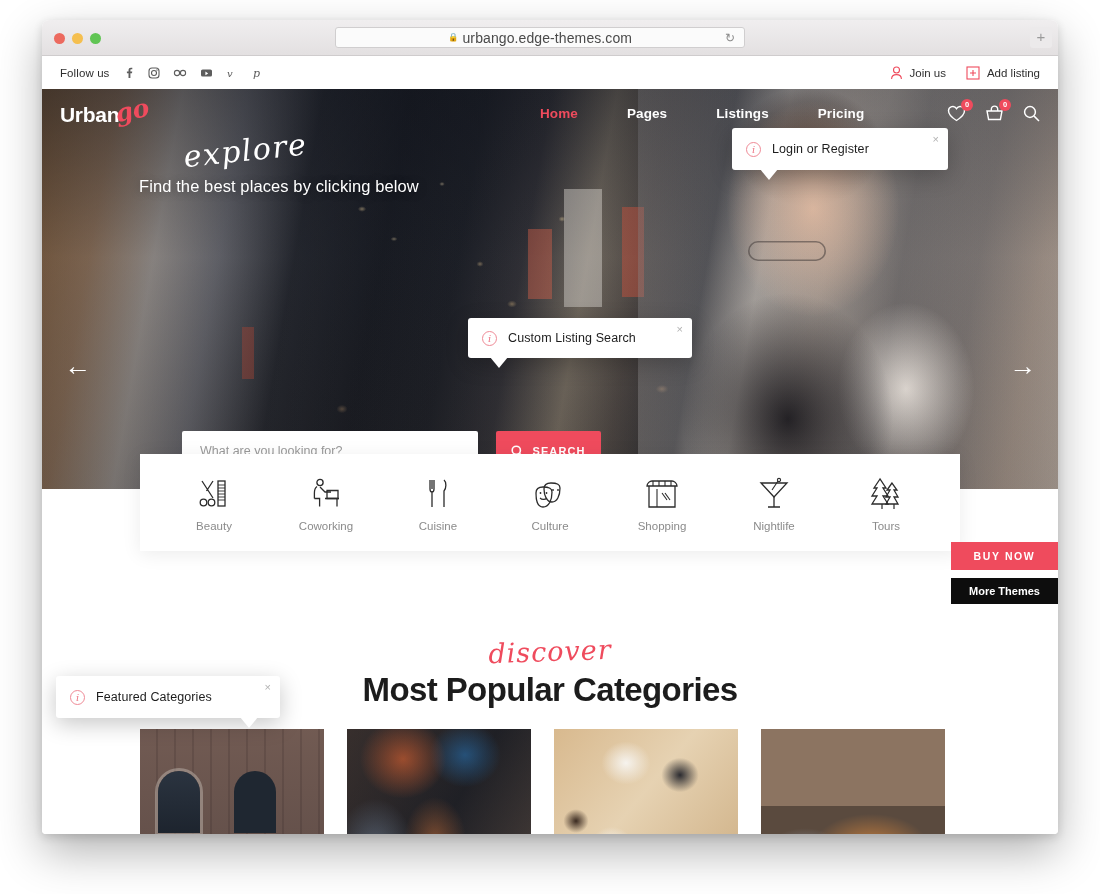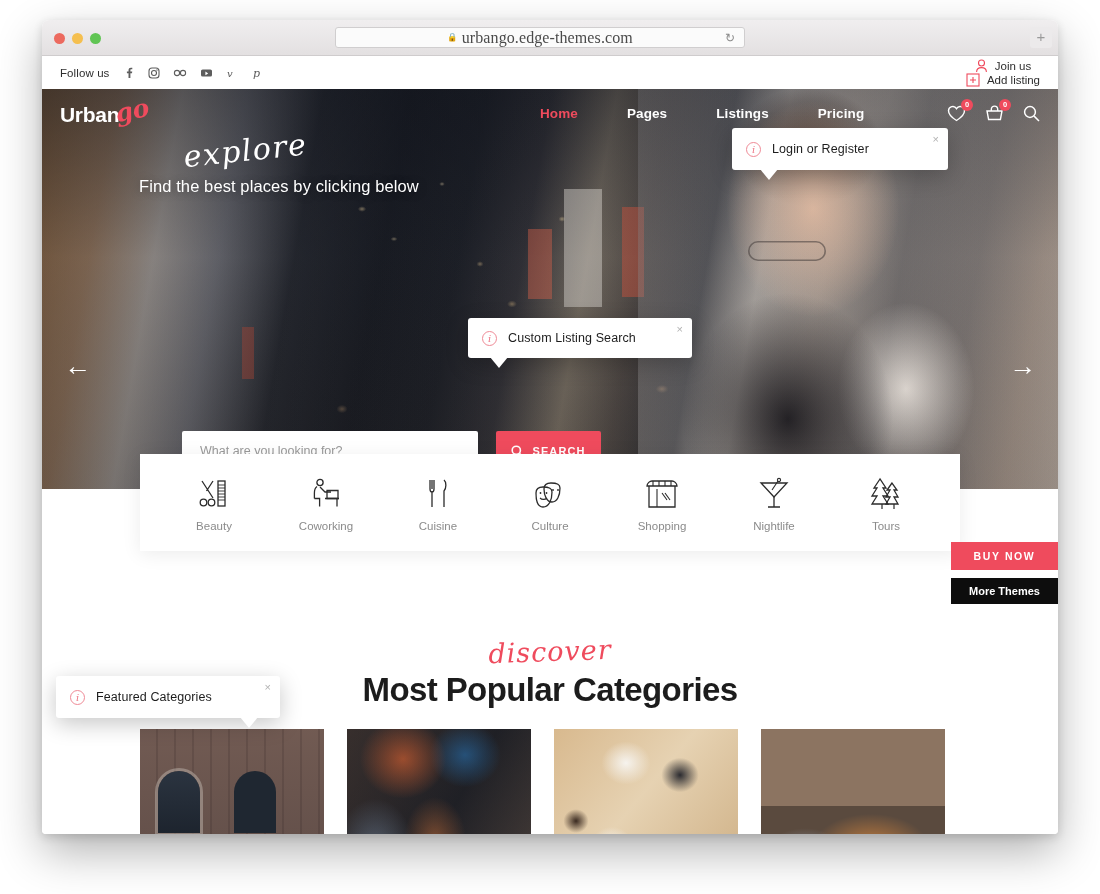--- a/index.html
+++ b/index.html
@@ -35,21 +35,21 @@
 
   #urlbar {
     position: absolute; left: 293px; top: 7px;
     width: 410px; height: 21px;
     background: #fbfbfb;
     border: 1px solid #d0cecf;
     border-radius: 3px;
     display: flex; align-items: center; justify-content: center;
   }
   #urlbar .urltext {
-    font-size: 16px; color: #4a4a4a; letter-spacing: .1px; font-family: Liberation Serif, serif;
+    font-size: 14px; color: #4a4a4a; letter-spacing: .1px;
   }
   .lockglyph { font-size: 8.5px; color: #777; margin-right: 4px; position: relative; top: -.5px;}
   #reload-icon {
     position: absolute; right: 9px; top: 4px;
     font-size: 12px; color: #8a8a8a; line-height: 13px;
   }
   #newtab-plus {
     position: absolute; right: 6px; top: 7px;
     width: 22px; height: 21px;
     color: #9a9a9a; font-size: 15px; text-align: center; line-height: 20px;
@@ -71,21 +71,21 @@
     background: #fff;
     display: flex; align-items: center;
     padding: 0 18px;
     font-size: 11.5px; color: #2e2e2e;
     z-index: 40;
   }
   #follow-us { margin-right: 14px; letter-spacing: .1px; }
   .social-row { display: flex; align-items: center; gap: 13px; }
   .social-ic { color: #5d5d5d; font-size: 12px; line-height: 1; display:flex; align-items:center;}
   .topbar-right {
-    margin-left: auto; display: flex; align-items: center;  flex-direction: column;
+    margin-left: auto; display: flex; align-items: center; gap: 20px;
   }
   .topbar-link { display: flex; align-items: center; gap: 7px; color: #2e2e2e; }
   .tb-ic { color: #ef4b5d; display: flex; align-items: center; }
 
   
   #hero {
     position: relative;
     height: 400px;
     overflow: hidden;
   }

